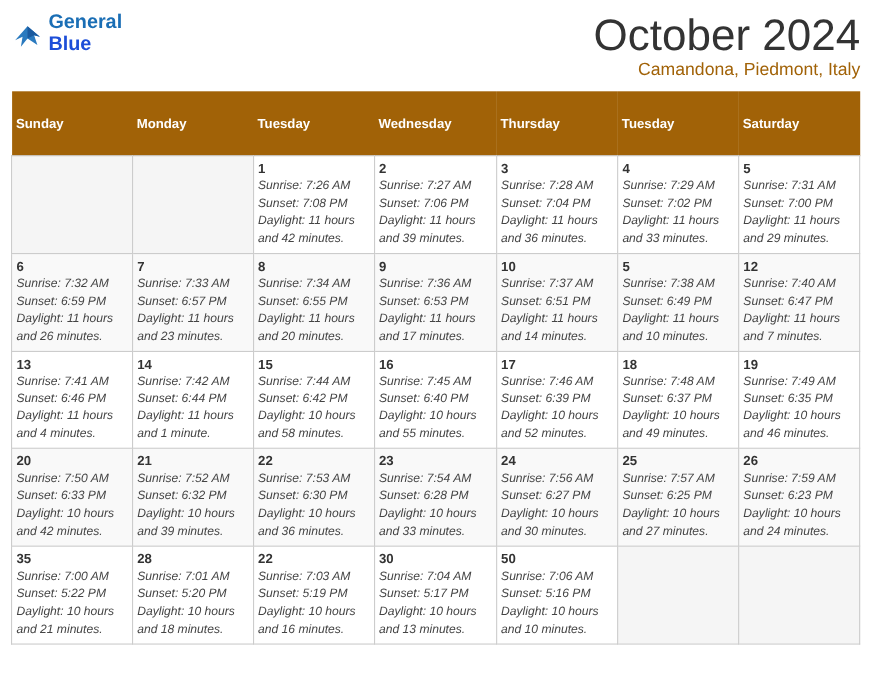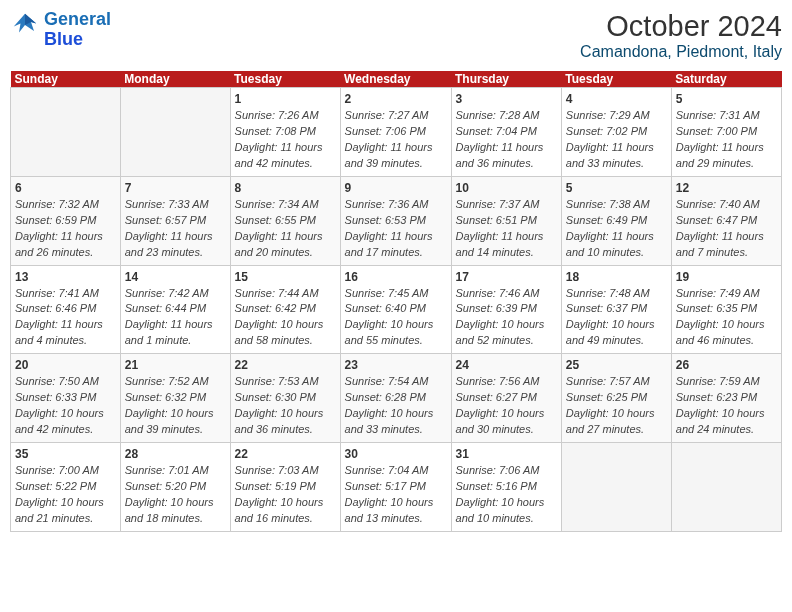--- a/index.html
+++ b/index.html
@@ -11,57 +11,57 @@
       padding: 10px;
     }
     .header {
       display: flex;
       justify-content: space-between;
       align-items: flex-start;
       margin-bottom: 10px;
     }
     .logo {
       display: flex;
-      align-items: flex-start;
+      align-items: flex-end;
       gap: 4px;
     }
     .logo-text {
       font-size: 18px;
       font-weight: bold;
       color: #333;
       line-height: 1.1;
     }
     .logo-text span {
       color: #1a6eb5;
     }
     .logo-bird {
       width: 30px;
       height: 30px;
     }
     .title-block {
       text-align: right;
     }
     .month-title {
-      font-size: 29px;
+      font-size: 40px;
       font-weight: normal;
       color: #333;
     }
     .location {
       font-size: 16px;
-      color: #0c4a6e;
+      color: #a16207;
     }
     table {
       width: 100%;
       border-collapse: collapse;
       font-size: 11px;
     }
     thead tr th {
-      background-color: #b91c1c;
+      background-color: #a16207;
       color: #fff;
-      padding: 1px 4px;
+      padding: 22px 4px;
       text-align: left;
       font-weight: bold;
       font-size: 12px;
     }
     tbody tr td {
       border: 1px solid #ccc;
       vertical-align: top;
       padding: 4px;
       width: 113px;
       min-height: 80px;
@@ -247,20 +247,20 @@
         </td>
         <td>
           <span class="day-num">22</span>
           <div class="day-info">Sunrise: 7:03 AM<br>Sunset: 5:19 PM<br>Daylight: 10 hours and 16 minutes.</div>
         </td>
         <td>
           <span class="day-num">30</span>
           <div class="day-info">Sunrise: 7:04 AM<br>Sunset: 5:17 PM<br>Daylight: 10 hours and 13 minutes.</div>
         </td>
         <td>
-          <span class="day-num">31</span>
+          <span class="day-num">50</span>
           <div class="day-info">Sunrise: 7:06 AM<br>Sunset: 5:16 PM<br>Daylight: 10 hours and 10 minutes.</div>
         </td>
         <td class="empty"></td>
         <td class="empty"></td>
       </tr>
     </tbody>
 </table>
 
 </body></html>

